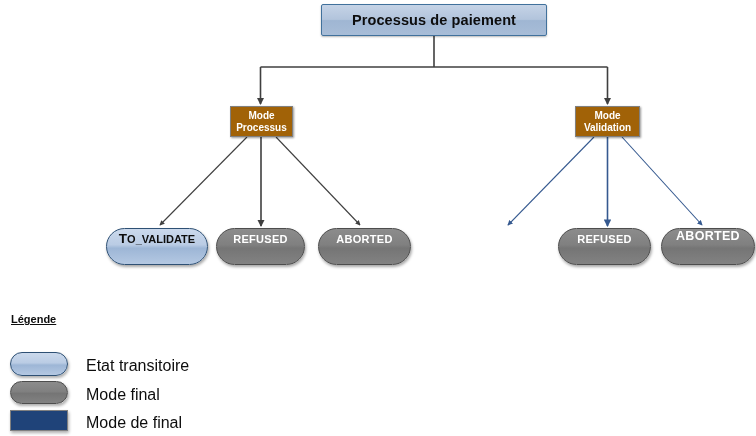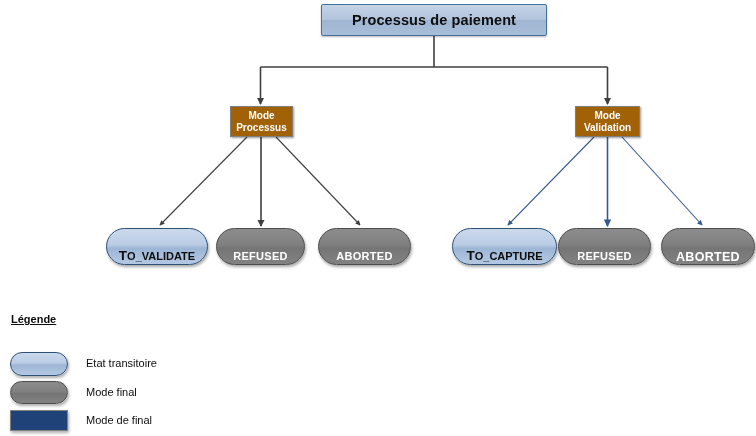--- a/index.html
+++ b/index.html
@@ -71,21 +71,21 @@
     color: #ffffff;
     white-space: nowrap;
   }
 
   
   .pill {
     position: absolute;
     box-sizing: border-box;
     border-radius: 999px;
     display: flex;
-    align-items: flex-end;
+    align-items: flex-start;
     justify-content: center;
     box-shadow: 1px 2px 3px rgba(0,0,0,0.35);
   }
   .pill.transient {
     border: 1px solid #2E5074;
     background: linear-gradient(to bottom, #CBD9EC 0%, #BACCE4 45%, #9DB6D6 55%, #B4C8E2 100%);
   }
   .pill.final {
     border: 1px solid #4D4D4D;
     background: linear-gradient(to bottom, #8C8C8C 0%, #808080 45%, #757575 55%, #828282 100%);
@@ -138,21 +138,21 @@
   }
   .legend-swatch.mode {
     height: 21px;
     border-radius: 0;
     border: 1px solid #808080;
     background: #1F4379;
   }
   .legend-label {
     position: absolute;
     left: 86px;
-    font-size: 11px;
+    font-size: 16px;
     color: #0d0d0d;
     white-space: nowrap;
   }
 </style>
 </head>
 <body>
 
 <div id="canvas">
 
   <svg id="edges" viewBox="0 0 756 436" width="756" height="436">
@@ -210,25 +210,20 @@
       <span class="sc-rest">REFUSED</span>
     </span>
   </div>
 
   <div class="pill final" style="left:318px; top:228px; width:93px; height:37px;">
     <span class="lbl">
       <span class="sc-rest">ABORTED</span>
     </span>
   </div>
 
-  <div class="pill transient" style="left:452px; top:228px; width:105px; height:37px;">
-    <span class="lbl">
-      <span class="sc-first">T</span><span class="sc-rest">O_CAPTURE</span>
-    </span>
-  </div>
 
   <div class="pill final" style="left:558px; top:228px; width:93px; height:37px;">
     <span class="lbl">
       <span class="sc-rest">REFUSED</span>
     </span>
   </div>
 
   <div class="pill final" style="left:661px; top:228px; width:94px; height:37px;">
     <span class="lbl" style="font-size:12.5px;">
       <span class="sc-rest" style="font-size:12.5px;">ABORTED</span>

